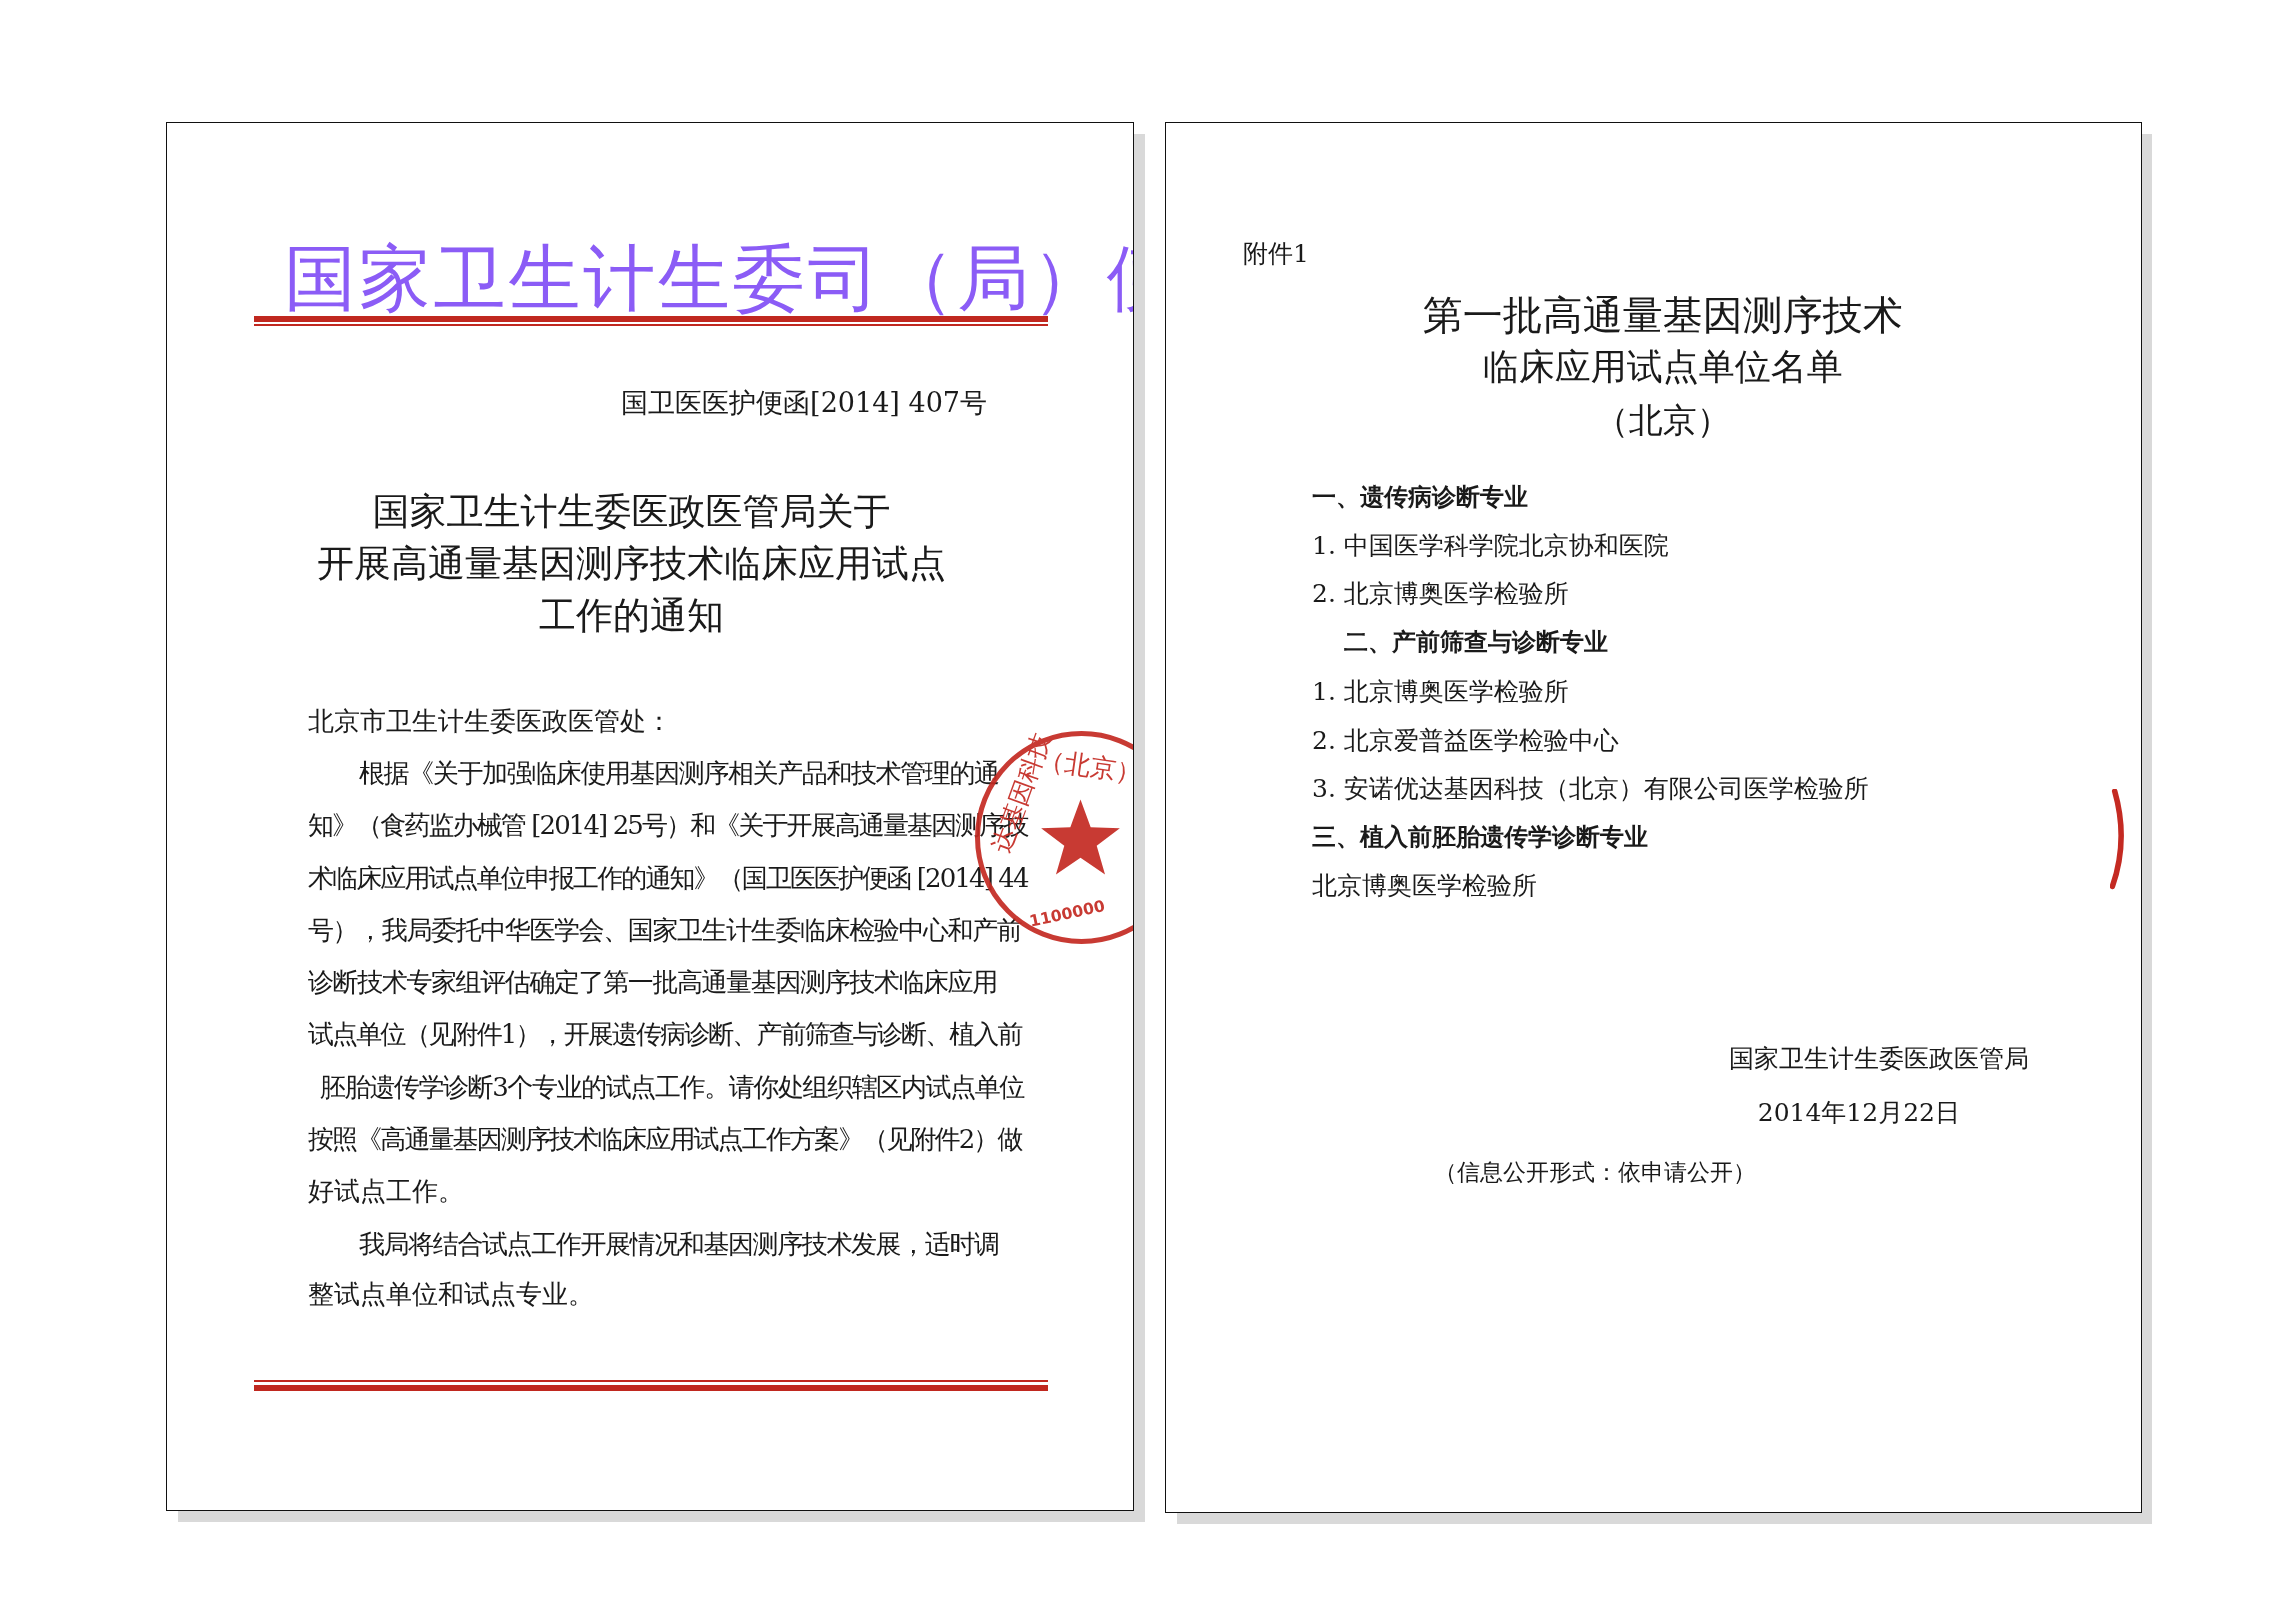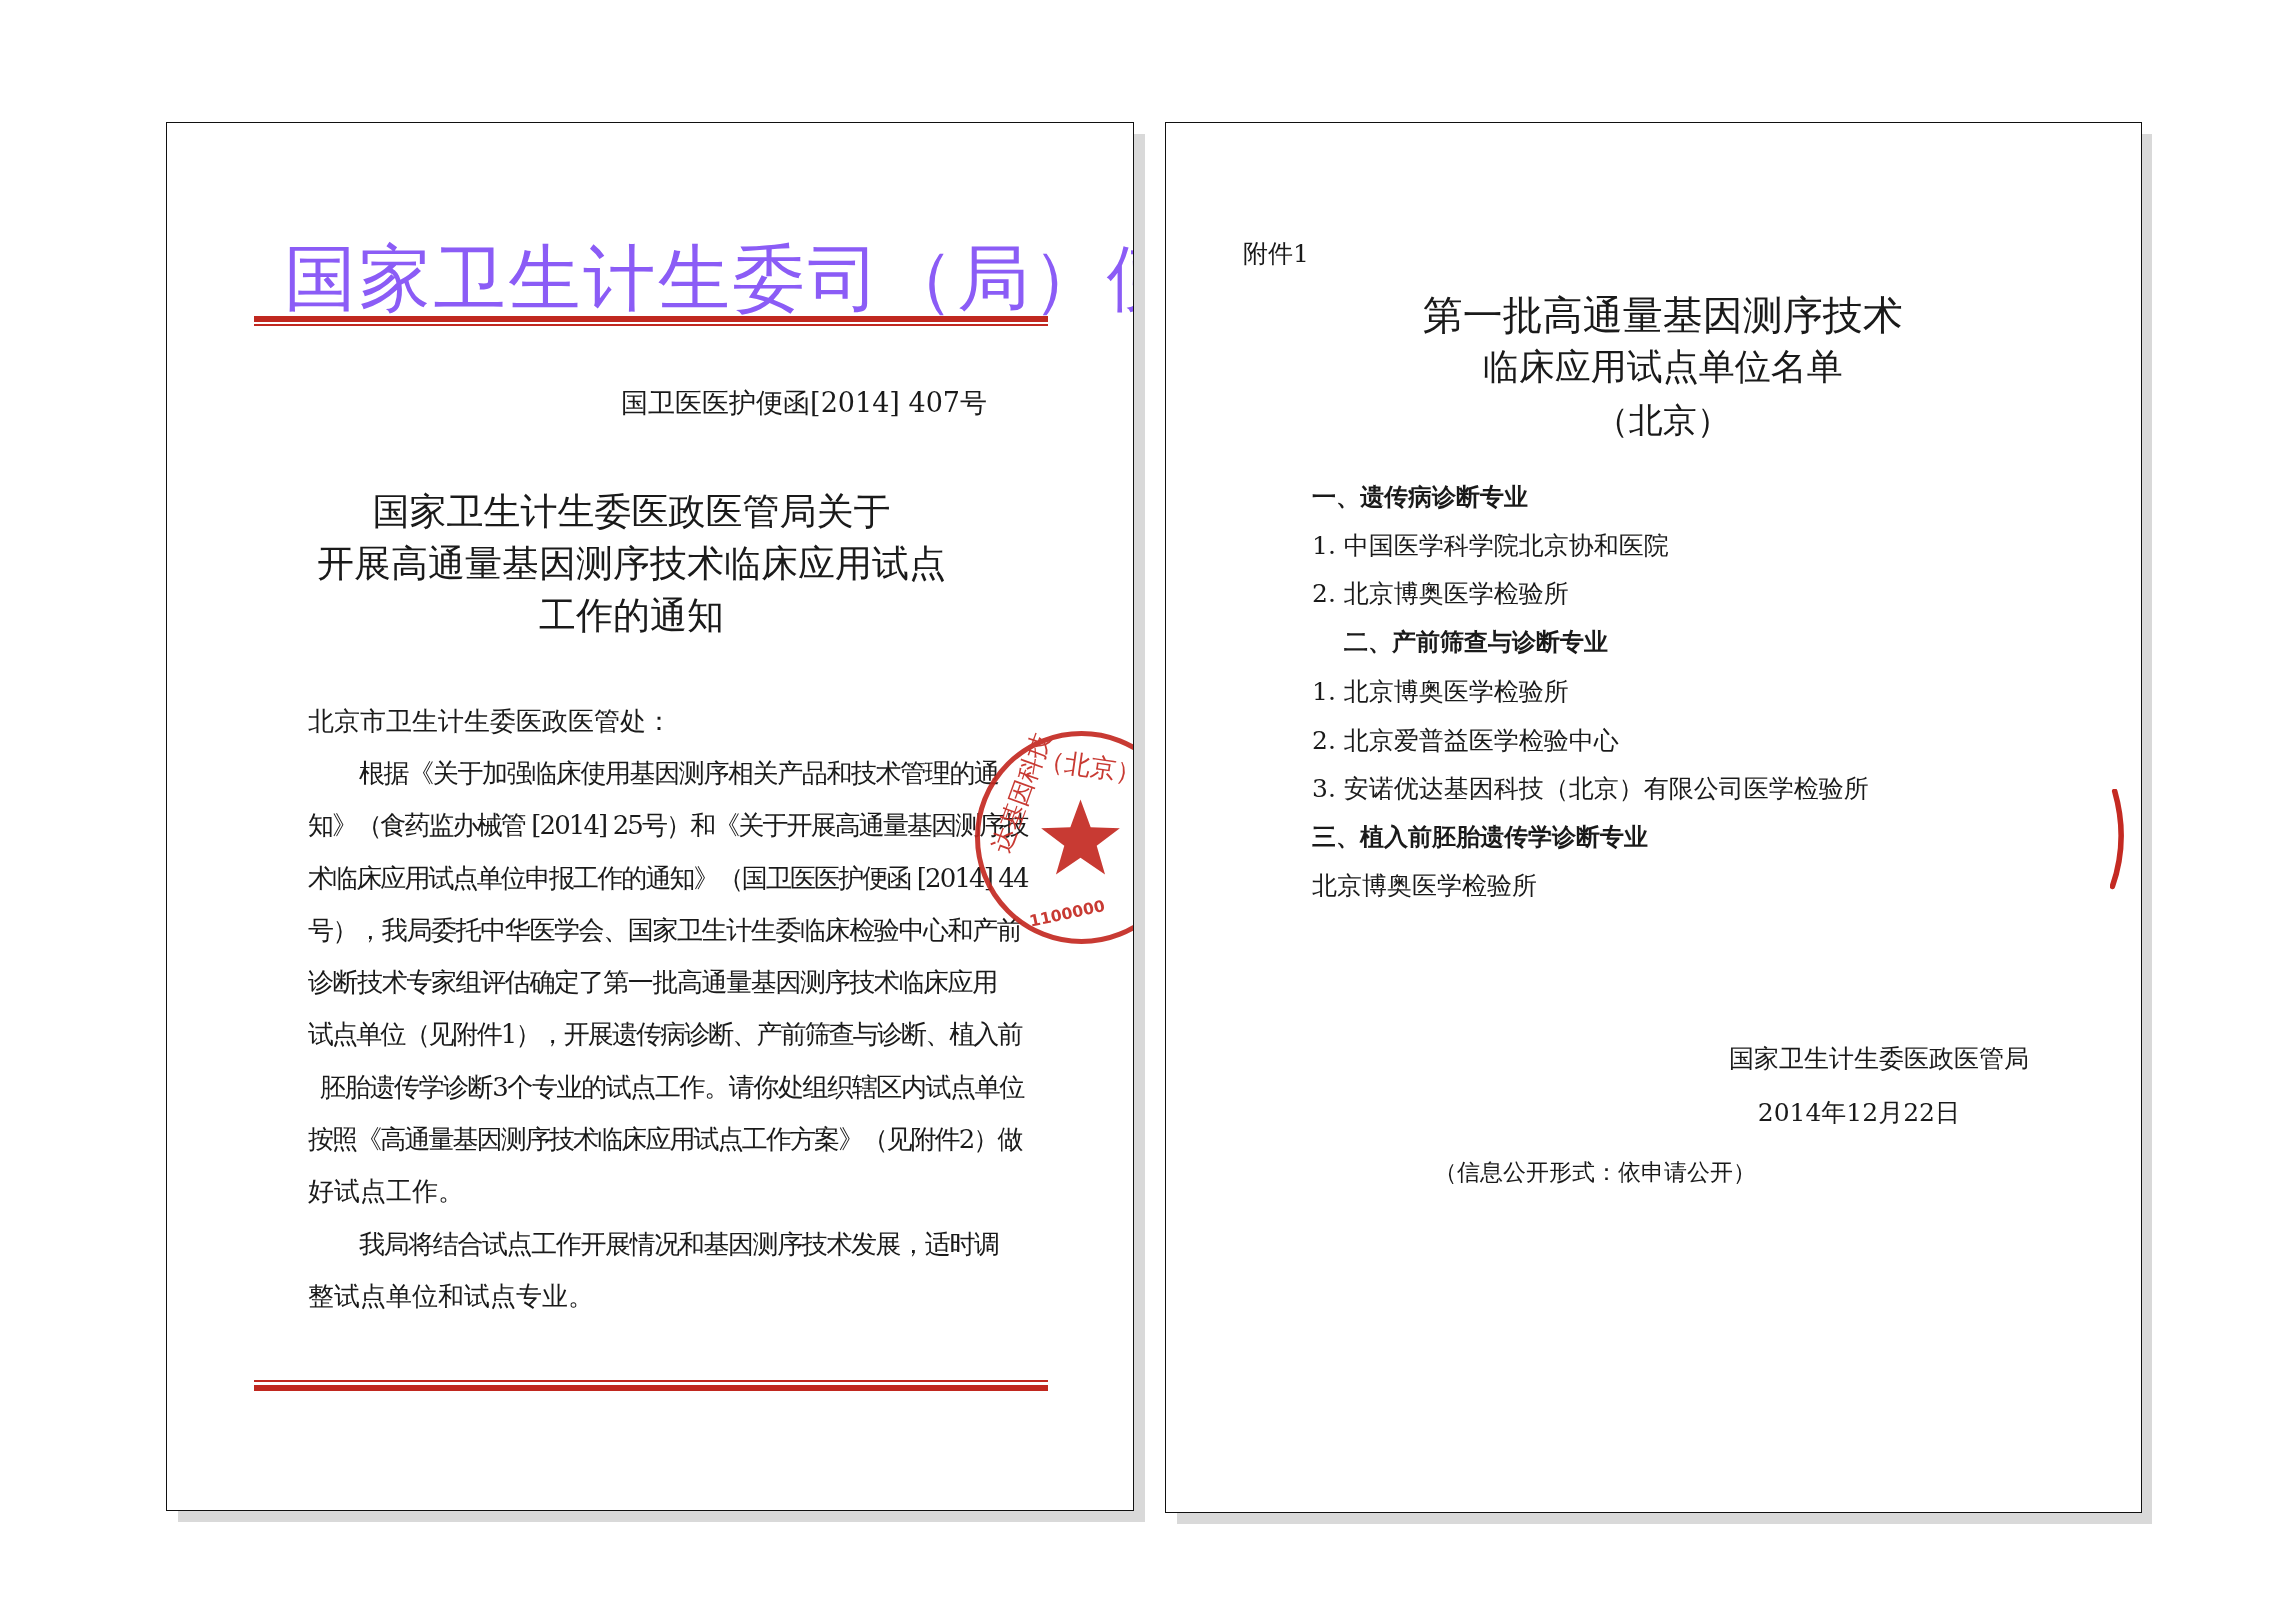--- a/index.html
+++ b/index.html
@@ -50,21 +50,21 @@
   <div class="abs body-line" style="left:192px; top:637px; letter-spacing:-1.4px;">根据《关于加强临床使用基因测序相关产品和技术管理的通</div>
   <div class="abs body-line" style="left:141px; top:689px; letter-spacing:-1.9px;">知》（食药监办械管 [2014] 25号）和《关于开展高通量基因测序技</div>
   <div class="abs body-line" style="left:141px; top:742px; letter-spacing:-1.9px;">术临床应用试点单位申报工作的通知》（国卫医医护便函 [2014] 44</div>
   <div class="abs body-line" style="left:141px; top:794px; letter-spacing:-1.4px;">号），我局委托中华医学会、国家卫生计生委临床检验中心和产前</div>
   <div class="abs body-line" style="left:141px; top:846px; letter-spacing:-1.4px;">诊断技术专家组评估确定了第一批高通量基因测序技术临床应用</div>
   <div class="abs body-line" style="left:141px; top:898px; letter-spacing:-1.9px;">试点单位（见附件1），开展遗传病诊断、产前筛查与诊断、植入前</div>
   <div class="abs body-line" style="left:141px; top:951px; letter-spacing:-1.4px;margin-left:12px;">胚胎遗传学诊断3个专业的试点工作。请你处组织辖区内试点单位</div>
   <div class="abs body-line" style="left:141px; top:1003px; letter-spacing:-1.9px;">按照《高通量基因测序技术临床应用试点工作方案》（见附件2）做</div>
   <div class="abs body-line" style="left:141px; top:1055px;">好试点工作。</div>
   <div class="abs body-line" style="left:192px; top:1108px; letter-spacing:-1.4px;">我局将结合试点工作开展情况和基因测序技术发展，适时调</div>
-  <div class="abs body-line" style="left:141px; top:1160px;">整试点单位和试点专业。</div>
+  <div class="abs body-line" style="left:141px; top:1160px;font-family:Liberation Mono, monospace;">整试点单位和试点专业。</div>
 
   <div class="rule" style="left:87px; top:1257px; width:794px; height:2.3px;"></div>
   <div class="rule" style="left:87px; top:1262px; width:794px; height:5.6px;"></div>
 
   <div class="stamp" style="left:808px; top:608px; width:213px; height:213px; border:5.6px solid #c42a22; opacity:0.92;">
     <svg width="213" height="213" viewBox="0 0 460 460" style="position:absolute; left:-5.6px; top:-5.6px;">
       <polygon points="230,150 252,210 315,212 265,250 283,312 230,276 177,312 195,250 145,212 208,210" fill="#c42a22"></polygon>
       <text x="230" y="96" font-size="56" fill="#c42a22" text-anchor="middle" font-family="DejaVu Serif, serif" transform="rotate(8 230 230)">（北京）</text>
       <text x="60" y="250" font-size="54" fill="#c42a22" font-family="DejaVu Serif, serif" transform="rotate(-70 80 250)">达基因科技</text>
       <text x="120" y="402" font-size="34" fill="#c42a22" font-family="DejaVu Sans, sans-serif" font-weight="bold" transform="rotate(-12 230 402)">1100000</text>

